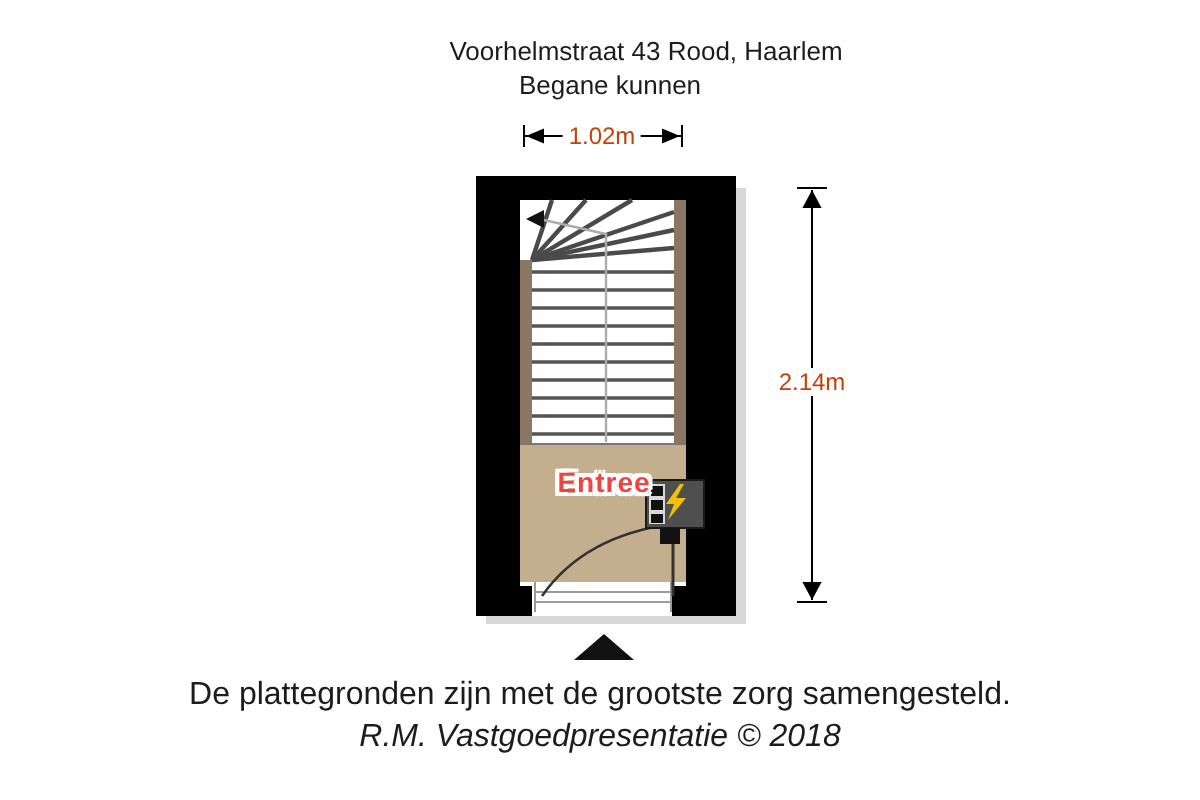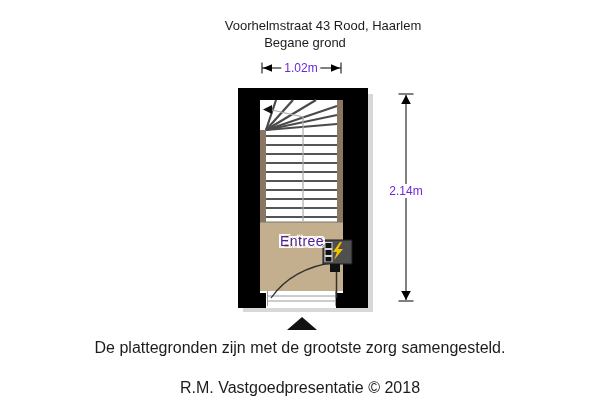--- a/index.html
+++ b/index.html
@@ -3,23 +3,23 @@
 <meta charset="utf-8">
 <style>
   html,body{margin:0;padding:0;background:#ffffff;}
   #canvas{
     position:relative;width:600px;height:400px;background:#ffffff;
     font-family:"Liberation Sans",sans-serif;color:#111;overflow:hidden;
   }
   #plan-svg{position:absolute;left:0;top:0;}
   .txt{position:absolute;white-space:nowrap;transform:translateX(-50%);}
   .title-line{font-size:13px;color:#1c1c1c;}
-  .dim-label{font-size:12px;color:#6d28d9;background:#ffffff;padding:0 3px;}
+  .dim-label{font-size:12px;color:#c2410c;background:#ffffff;padding:0 3px;}
   .room-label{
-    font-size:14px;font-weight:normal;color:#4c1d95;letter-spacing:.5px;
+    font-size:14px;font-weight:bold;color:#ef4444;letter-spacing:.5px;
     text-shadow:-2px -2px 0 #fff,2px -2px 0 #fff,-2px 2px 0 #fff,2px 2px 0 #fff,
                  0 -2px 0 #fff,0 2px 0 #fff,-2px 0 0 #fff,2px 0 0 #fff;
   }
   .footer-line{font-size:16px;color:#1c1c1c;}
 </style>
 </head>
 <body>
 
 <div id="canvas">
 
@@ -106,22 +106,22 @@
     <g stroke="#000" stroke-width="1">
       <line x1="406" y1="95" x2="406" y2="300"></line>
       <line x1="398.5" y1="94" x2="413.5" y2="94"></line>
       <line x1="398.5" y1="301" x2="413.5" y2="301"></line>
       <polygon points="406,95 401.2,104 410.8,104" stroke="none" fill="#000"></polygon>
       <polygon points="406,300 401.2,291 410.8,291" stroke="none" fill="#000"></polygon>
     </g>
   </svg>
 
   <div class="txt title-line" style="left:323px;top:18px;">Voorhelmstraat 43 Rood, Haarlem</div>
-  <div class="txt title-line" style="left:305px;top:35px;">Begane grond</div>
+  <div class="txt title-line" style="left:305px;top:35px;">Begane kunnen</div>
 
   <div class="txt dim-label" style="left:301px;top:61px;">1.02m</div>
   <div class="txt dim-label" style="left:406px;top:184px;">2.14m</div>
 
   <div class="txt room-label" style="left:302px;top:233px;">Entree</div>
 
   <div class="txt footer-line" style="left:300px;top:339px;">De plattegronden zijn met de grootste zorg samengesteld.</div>
-  <div class="txt footer-line" style="left:300px;top:379px;">R.M. Vastgoedpresentatie © 2018</div>
+  <div class="txt footer-line" style="left:300px;top:360px;font-style:italic;">R.M. Vastgoedpresentatie © 2018</div>
 </div>
 
 </body></html>

